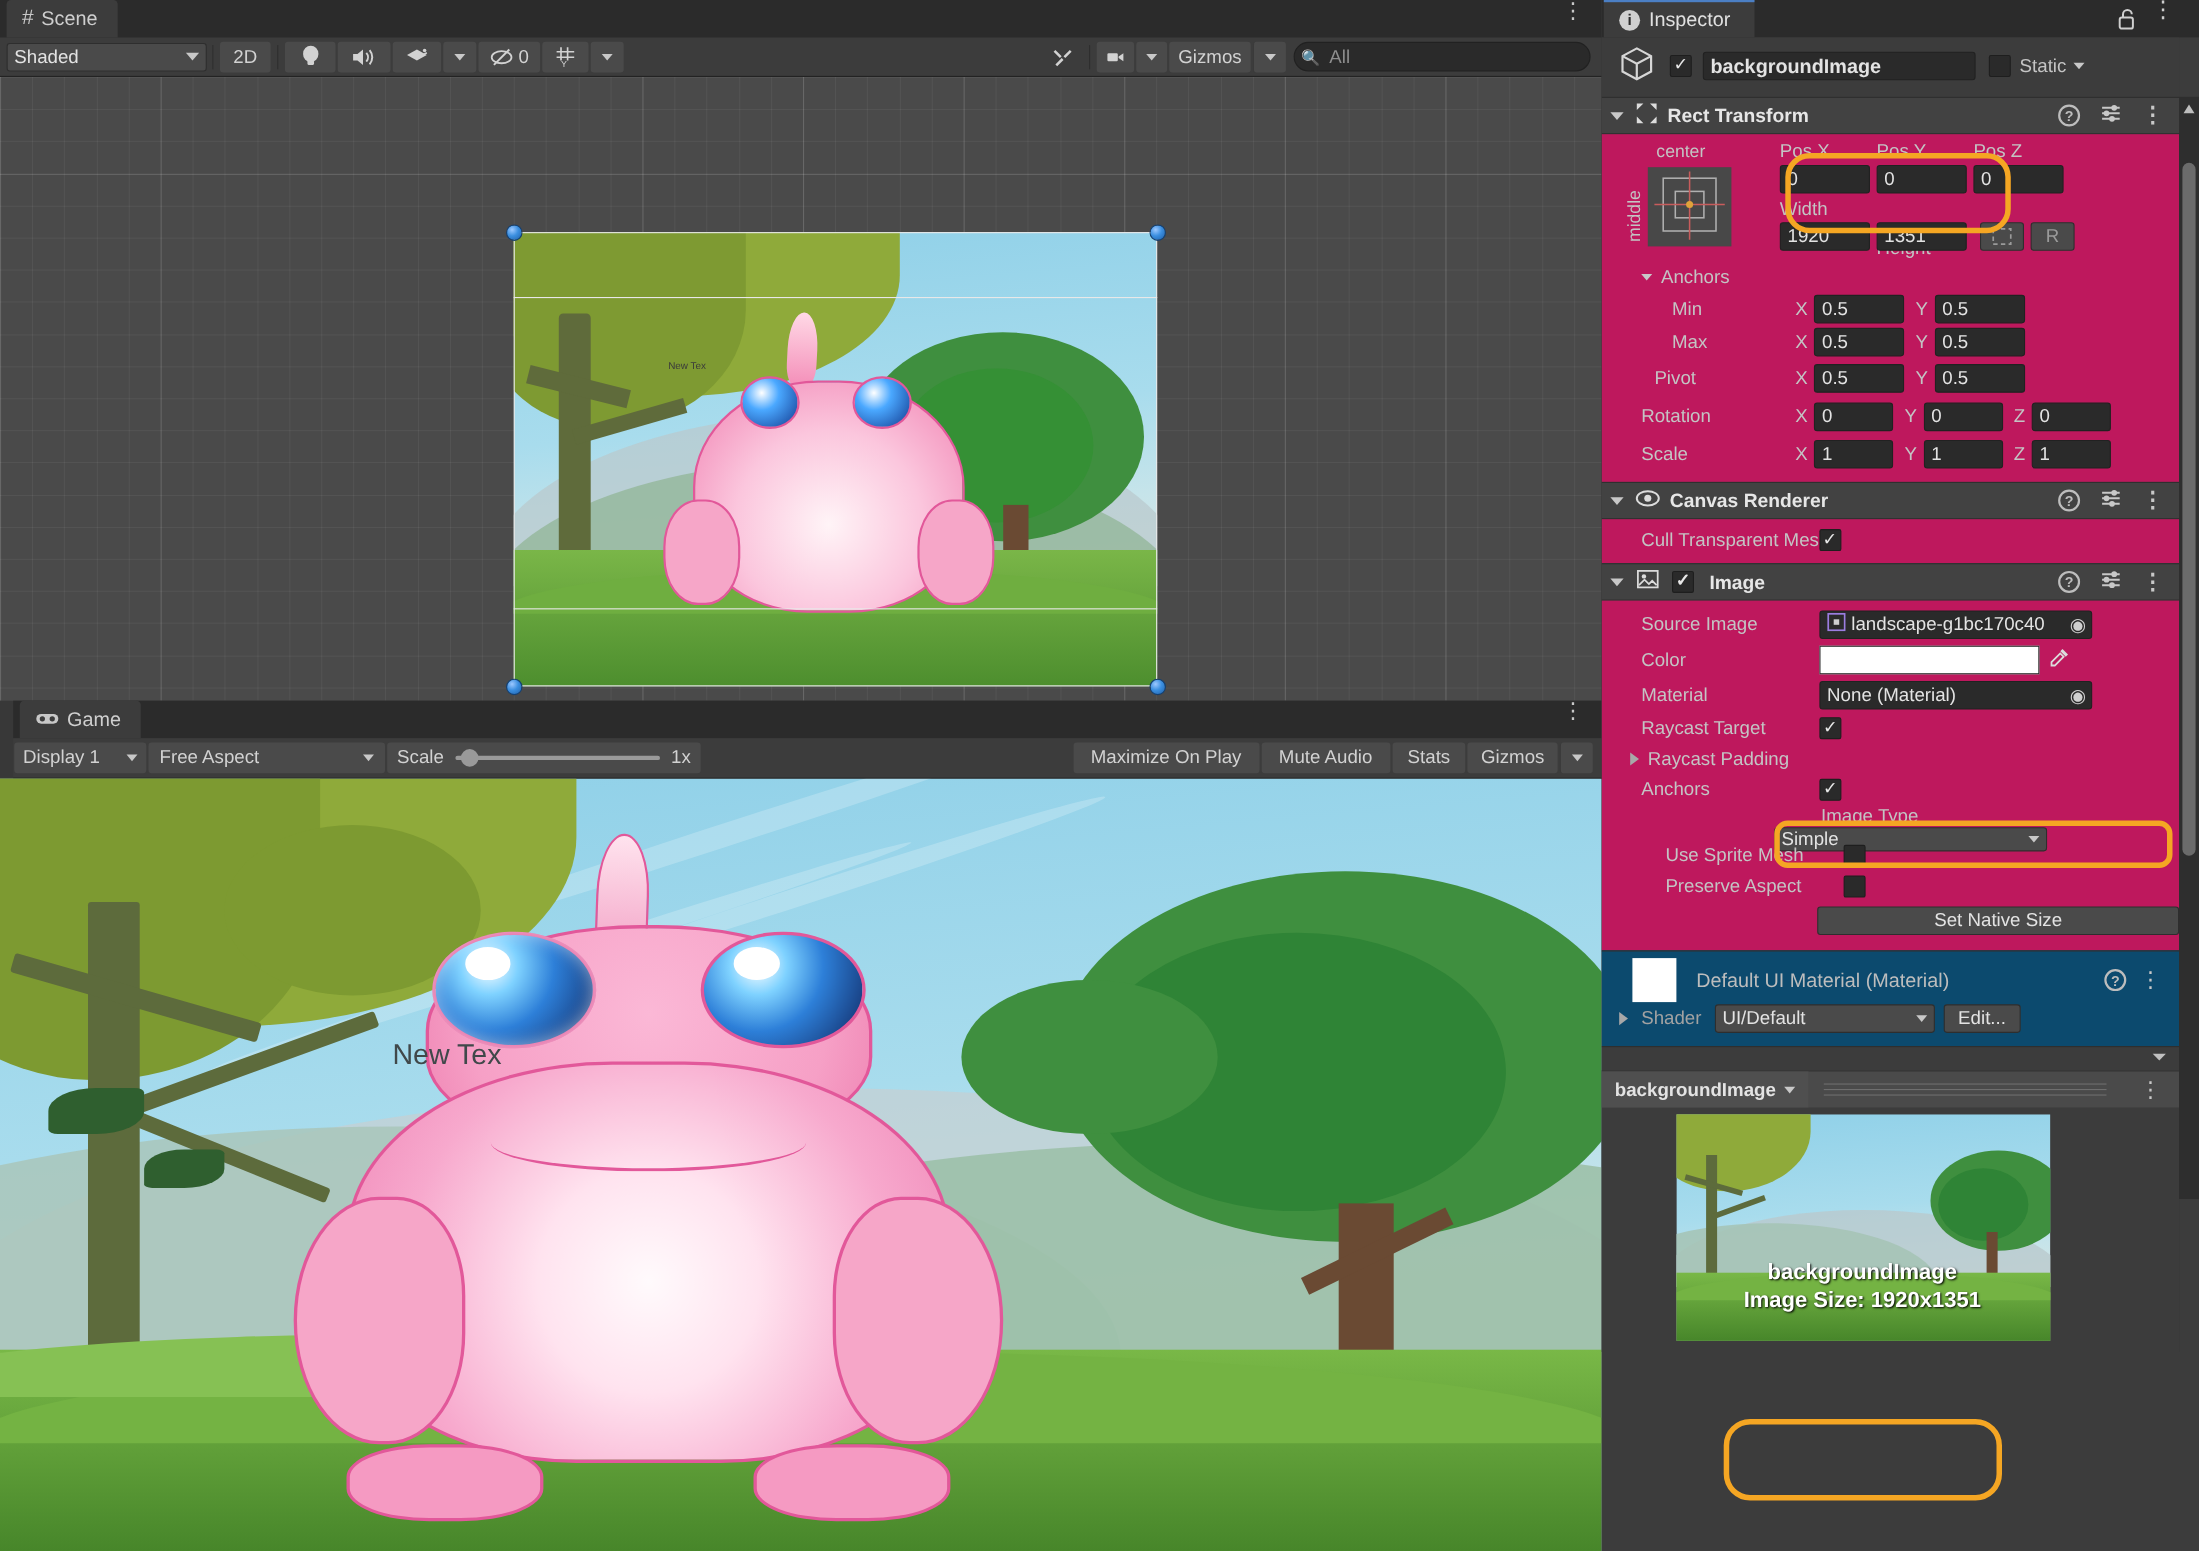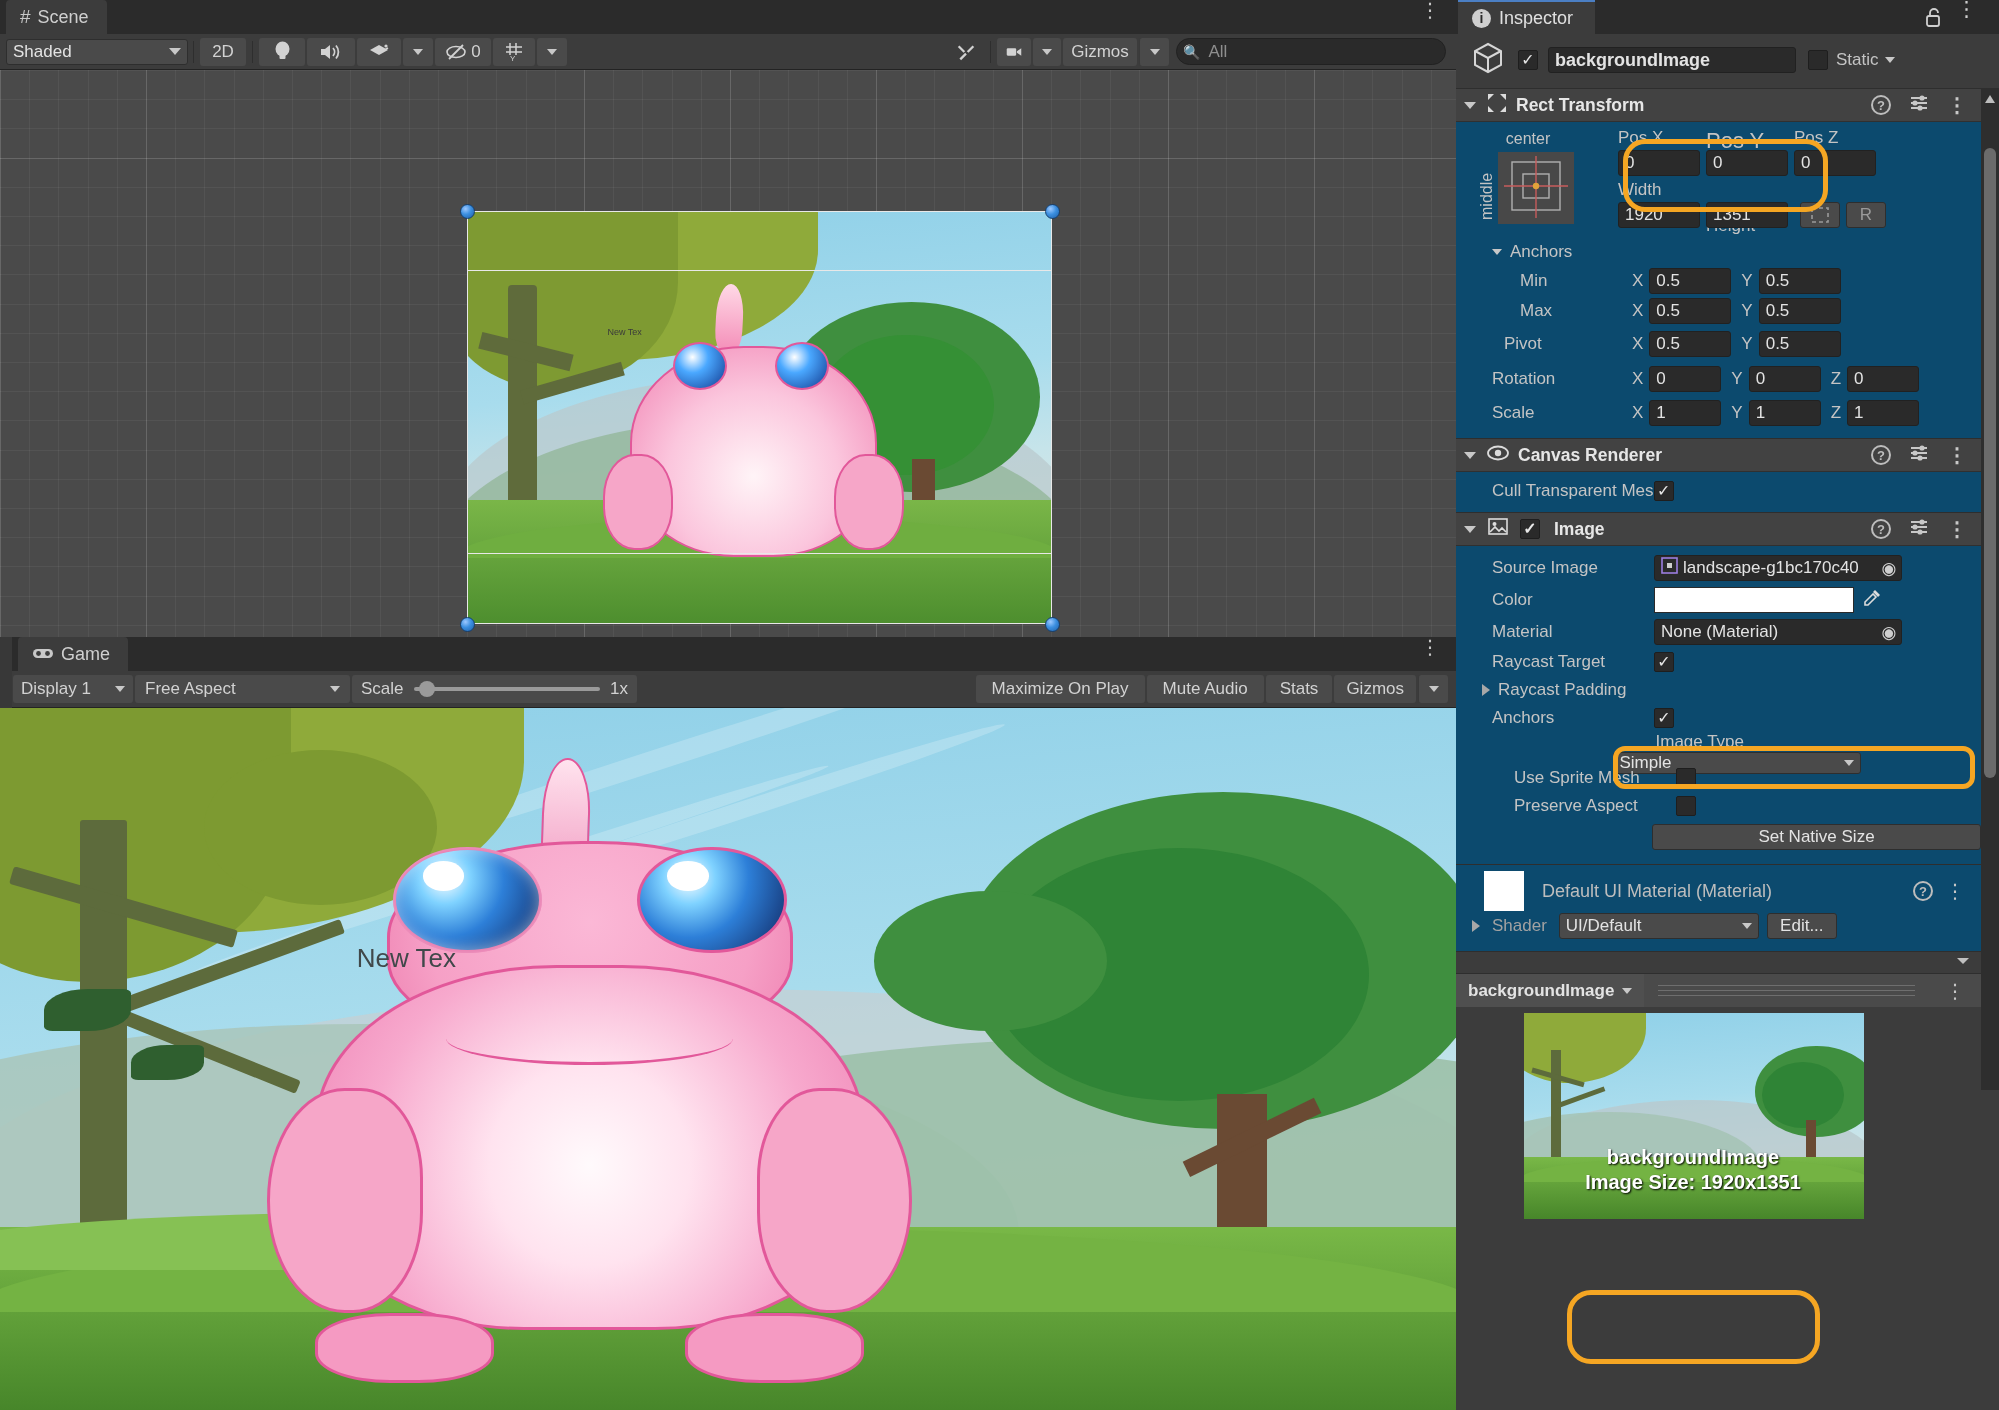--- a/index.html
+++ b/index.html
@@ -79,21 +79,21 @@
     display:flex; align-items:center; gap:8px; padding:0 22px 0 14px;
     color:#e0e0e0; font-size:18px;
   }
   .insp-body { position:absolute; left:0; top:34px; width:525px; bottom:0; overflow:hidden; }
   .hdr-row { display:flex; align-items:center; height:40px; }
   .comp-header {
     display:flex; align-items:center; height:34px; background:#424242;
     border-top:1px solid #2e2e2e; border-bottom:1px solid #303030;
     padding-left:8px; gap:8px; color:#e6e6e6; font-size:17.5px; font-weight:bold;
   }
-  .comp-body { background:#0c4a6e; padding:4px 0 8px 0; }
+  .comp-body { background:#be185d; padding:4px 0 8px 0; }
   .frow { display:flex; align-items:center; height:30px; padding-left:16px;margin-left:20px; }
   .flabel { color:#c4c4c4; font-size:17px; }
   .field {
     background:#2a2a2a; border:1px solid #212121; border-radius:3px;
     height:26px; color:#e3e3e3; font-size:17px;
     display:flex; align-items:center; padding:0 6px;
   }
   .field.light { background:#4a4a4a; border-color:#2e2e2e;gap:31px; }
   .chk {
     width:20px;height:20px;background:#2a2a2a;border:1px solid #1e1e1e;border-radius:2px;
@@ -515,21 +515,21 @@
                 <line x1="38" y1="4" x2="38" y2="66" stroke="#c85c5c" stroke-width="1.4"></line>
                 <line x1="6" y1="34" x2="70" y2="34" stroke="#c85c5c" stroke-width="1.4"></line>
                 <circle cx="38" cy="34" r="3.2" fill="#e0a33a"></circle>
               </svg>
             </div>
           </div>
         </div>
 
         <div style="position:absolute;left:162px;top:6px;display:flex;gap:6px;">
           <div style="width:82px;color:#c4c4c4;font-size:17px;">Pos X</div>
-          <div style="width:82px;color:#c4c4c4;font-size:22px;">Pos Y</div>
+          <div style="width:82px;color:#c4c4c4;font-size:17px;">Pos Y</div>
           <div style="width:82px;color:#c4c4c4;font-size:17px;">Pos Z</div>
         </div>
         <div style="position:absolute;left:162px;top:28px;display:flex;gap:6px;">
           <span class="field" style="width:82px;">
             <span>0</span>
             </span>
           <span class="field" style="width:82px;">
             <span>0</span>
             </span>
           <span class="field" style="width:82px;">

